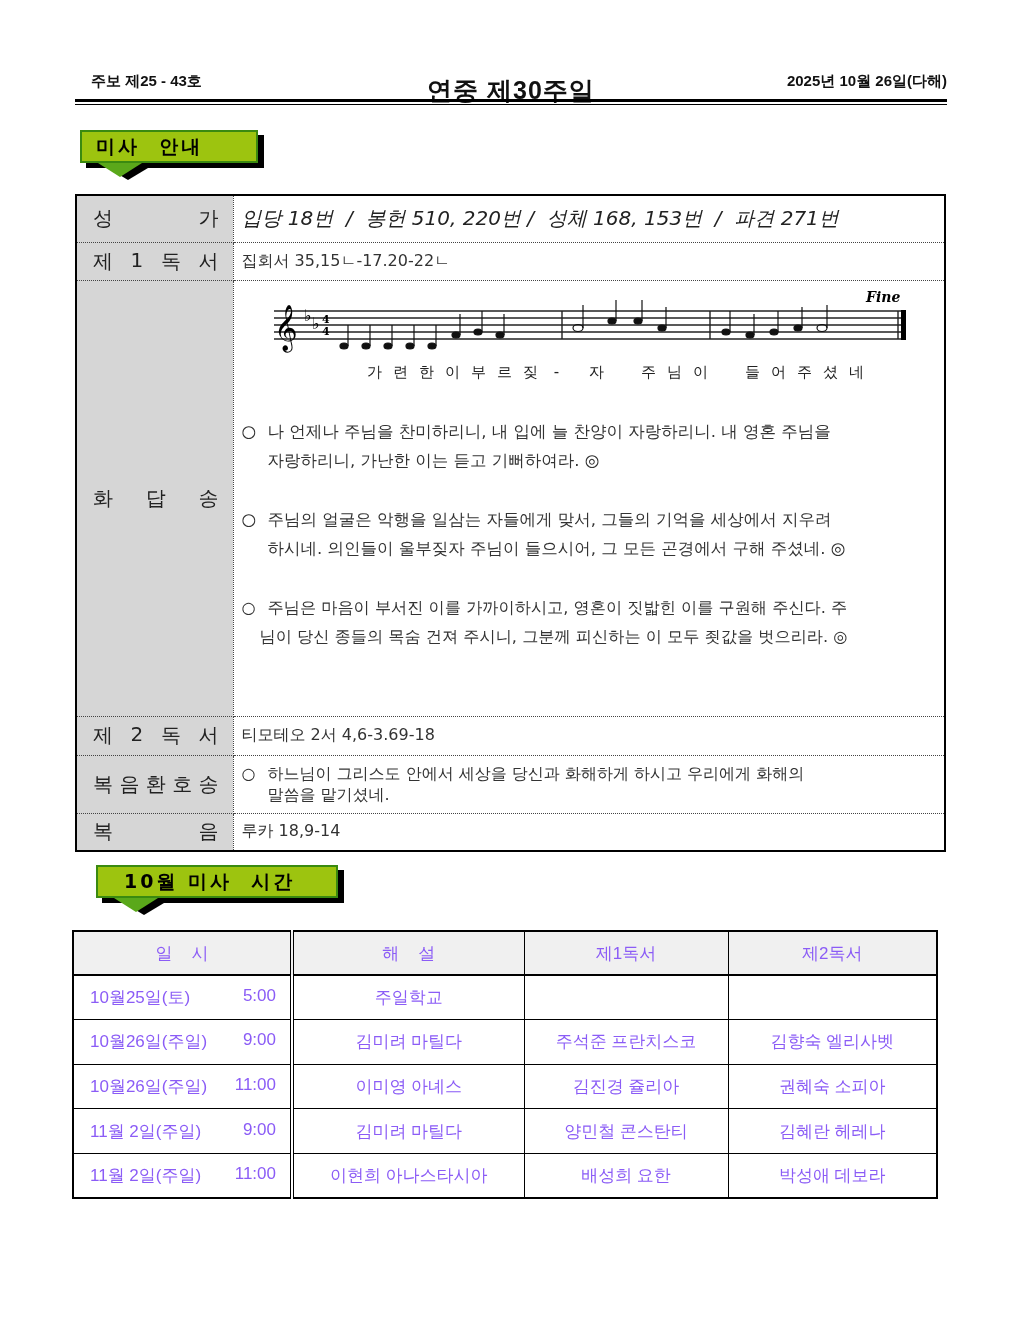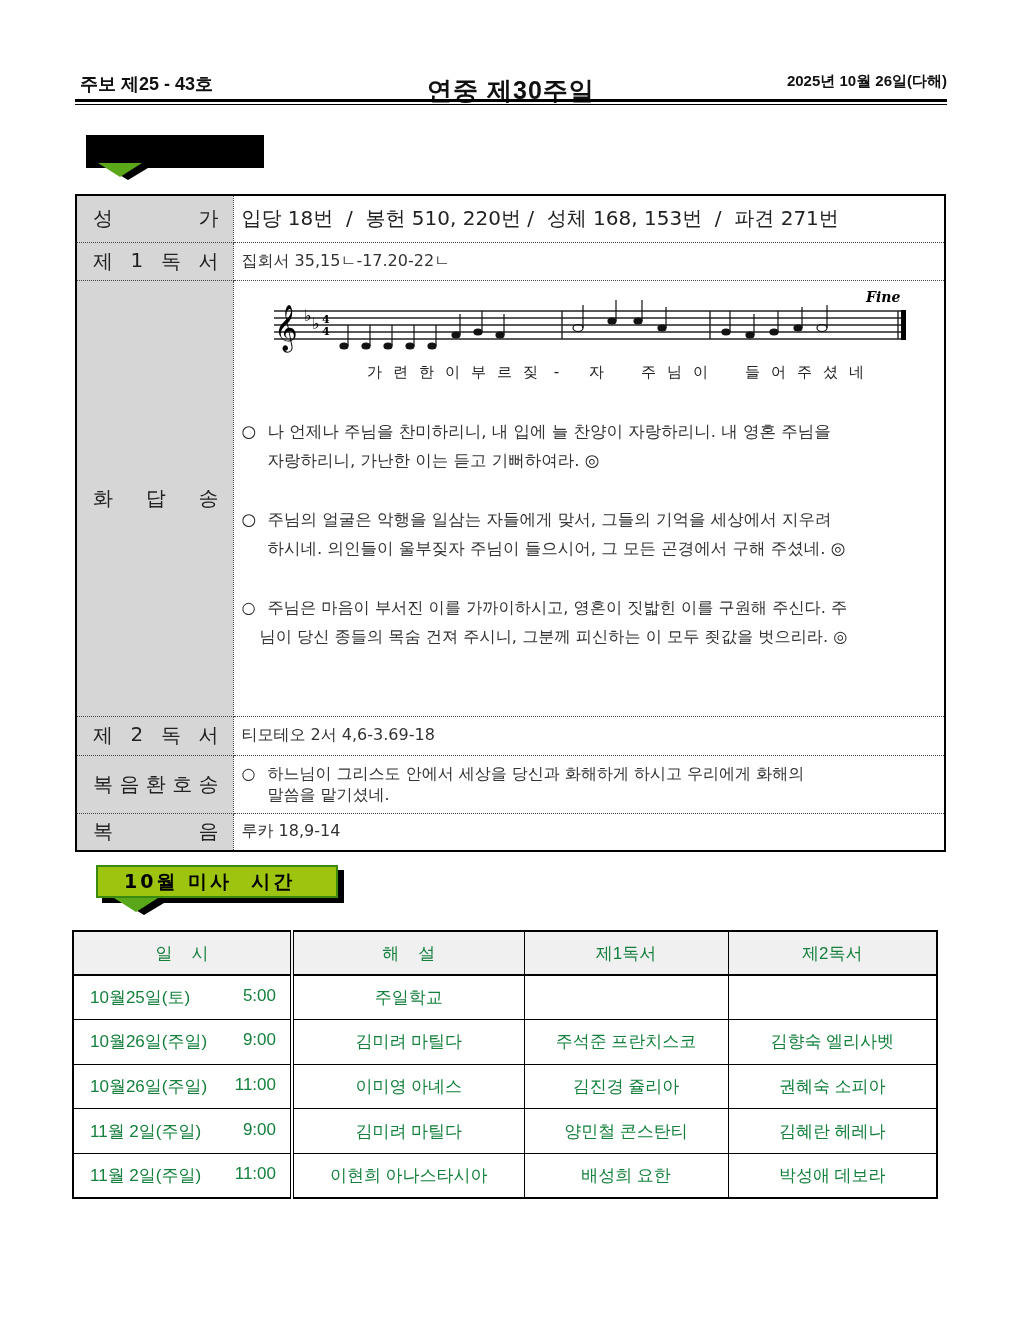--- a/index.html
+++ b/index.html
@@ -1,21 +1,21 @@
 <!DOCTYPE html>
 <html><head>
   <meta charset="utf-8">
   <style>
     * { box-sizing: border-box; margin: 0; padding: 0; }
     html, body { width: 1020px; height: 1320px; background: #ffffff; }
     body { position: relative; font-family: "DejaVu Sans", sans-serif; color: #111; overflow: hidden; }
 
     
     .hdr { position: absolute; left: 75px; top: 62px; width: 872px; height: 34px; }
-    .hdr-left { position: absolute; left: 5px; top: 10px; font-size: 18px; font-weight: bold; font-family: "Liberation Sans", sans-serif; }
+    .hdr-left { position: absolute; left: 16px; top: 10px; font-size: 15px; font-weight: bold; font-family: "Liberation Sans", sans-serif; }
     .hdr-title { position: absolute; left: 0; right: 0; top: 12px; text-align: center; font-size: 25px; font-weight: bold; font-family: "Liberation Sans", sans-serif; letter-spacing: 1px; }
     .hdr-right { position: absolute; right: 0; top: 10px; font-size: 15px; font-weight: bold; font-family: Liberation Sans, sans-serif; }
     .rule1 { position: absolute; left: 75px; top: 99px; width: 872px; height: 3px; background: #000; }
     .rule2 { position: absolute; left: 75px; top: 104px; width: 872px; height: 1px; background: #000; }
 
     
     .banner { position: absolute; width: 184px; height: 52px; }
     .banner .shadow { position: absolute; left: 6px; top: 5px; width: 178px; height: 33px; background: #000; }
     .banner .box { position: absolute; left: 0; top: 0; width: 178px; height: 33px; background: #9dc40f; border: 2px solid #3a8a10; display: flex; align-items: center; padding-left: 14px; }
     .banner .box span { font-size: 19px; font-weight: bold; color: #000; letter-spacing: 3px; font-family: "DejaVu Sans", sans-serif; }
@@ -23,39 +23,39 @@
     .banner .arrow-shadow { position: absolute; left: 28px; top: 38px; width: 0; height: 0; border-left: 20px solid transparent; border-right: 20px solid transparent; border-top: 12px solid #000; }
 
     
     .lit { position: absolute; left: 75px; top: 194px; width: 871px; border: 2px solid #000; border-collapse: collapse; }
     .lit td { border-bottom: 1px dotted #444; vertical-align: middle; }
     .lit tr:last-child td { border-bottom: none; }
     .lit .lab { width: 157px; background: #d6d6d6; border-right: 1px dotted #444; font-size: 20px; color: #222; padding: 0 14px 0 16px; }
     .lab .spread { display: flex; justify-content: space-between; }
     .lit .val { padding-left: 8px; font-size: 16px; color: #333; }
     .r-song td { height: 47px; }
-    .r-song .val { font-size: 20px; color: #222; }
+    .r-song .val { font-size: 20px; color: #222; font-style: italic; }
     .r-r1 td { height: 38px; }
     .r-psalm td { height: 436px; }
     .r-r2 td { height: 39px; }
     .r-alle td { height: 58px; }
     .r-gos td { height: 38px; }
 
     .score { position: relative; width: 640px; height: 100px; margin-left: 24px; margin-top: -6px; }
     .lyrics { display: flex; margin-left: 96px; margin-top: 4px; font-size: 15px; color: #222; }
     .lyrics span { width: 26px; text-align: center; }
     .verse { position: relative; padding-left: 26px; margin-top: 40px; font-size: 16.5px; line-height: 29px; color: #333; }
     .verse .bullet { position: absolute; left: 0; top: 0; }
     .verse.tight { padding-left: 18px; }
     .alle-text { position: relative; padding-left: 26px; font-size: 16px; line-height: 21px; color: #333; }
     .alle-text .bullet { position: absolute; left: 0; top: 0; }
 
     
     .sch { position: absolute; left: 72px; top: 930px; width: 866px; border-collapse: collapse; border: 2px solid #000; font-family: "Liberation Sans", sans-serif; }
-    .sch th, .sch td { border: 1px solid #000; height: 44.6px; font-size: 17px; text-align: center; color: #15803d; font-weight: normal; }
+    .sch th, .sch td { border: 1px solid #000; height: 44.6px; font-size: 17px; text-align: center; color: #8b5cf6; font-weight: normal; }
     .sch th { background: #f0f0f0; height: 44px; border-bottom: 2px solid #000; }
     .sch .c1 { width: 219px; border-right: 4px double #000; }
     .sch td.c1 { text-align: left; padding-left: 16px; }
     .sch .c2 { width: 232px; }
     .sch .c3 { width: 204px; }
     .sch tr.sep td { border-top: 2px solid #000; }
     .dt { display: flex; justify-content: space-between; padding-right: 14px; }
   </style>
 </head>
 <body>
@@ -65,20 +65,23 @@
   <div class="hdr-title">연중 제30주일</div>
   <div class="hdr-right">2025년 10월 26일(다해)</div>
 </div>
 <div class="rule1"></div>
 <div class="rule2"></div>
 
 <div class="banner" style="left:80px; top:130px;">
   <div class="shadow"></div>
   <div class="arrow-shadow"></div>
   <div class="arrow"></div>
+  <div class="box">
+      <span style="white-space:pre;">미사  안내</span>
+    </div>
 </div>
 
 <table class="lit">
   <tbody>
       <tr class="r-song">
     <td class="lab">
           <div class="spread">
       <span>성</span>
       <span>가</span>
     </div>

